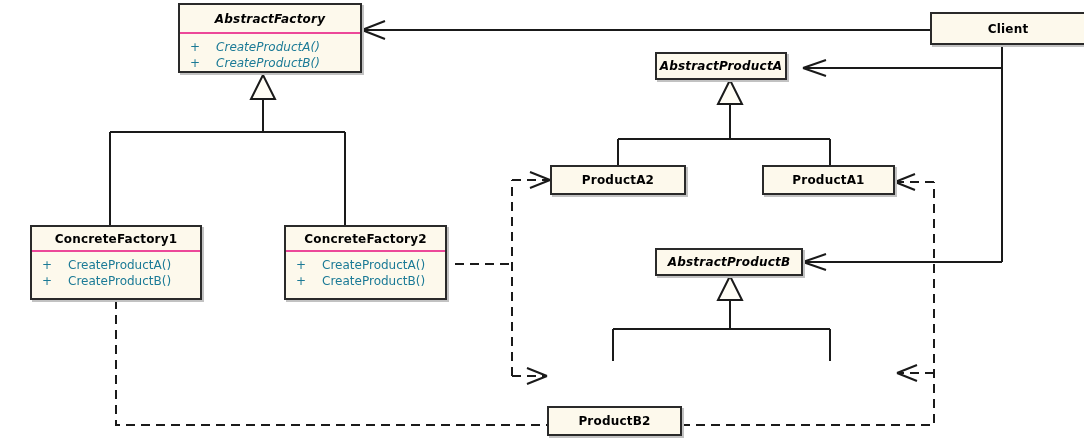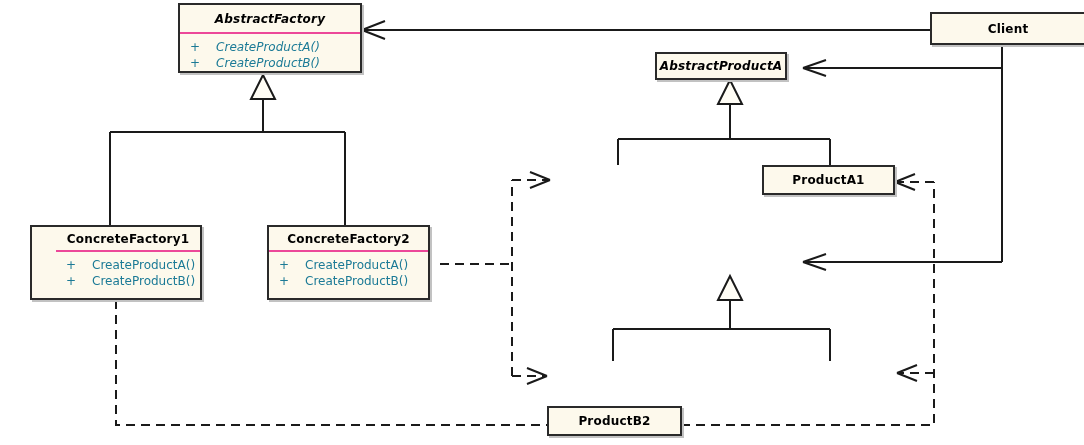--- a/index.html
+++ b/index.html
@@ -86,46 +86,52 @@
   </div>
 
   <div class="clsbox single" style="left:930px;top:12px;width:156px;height:33px;">
     <div class="hdr">Client</div>
   </div>
 
   <div class="clsbox abstract single" style="left:655px;top:52px;width:132px;height:28px;">
     <div class="hdr">AbstractProductA</div>
   </div>
 
+  <div class="clsbox single" style="left:550px;top:165px;width:136px;height:30px;">
+    <div class="hdr">ProductA2</div>
+  </div>
 
   <div class="clsbox single" style="left:762px;top:165px;width:133px;height:30px;">
     <div class="hdr">ProductA1</div>
   </div>
 
+  <div class="clsbox abstract single" style="left:655px;top:248px;width:148px;height:28px;">
+    <div class="hdr">AbstractProductB</div>
+  </div>
 
   <div class="clsbox single" style="left:547px;top:361px;width:135px;height:30px;margin-top:45px;">
     <div class="hdr">ProductB2</div>
   </div>
 
 
-  <div class="clsbox two" style="left:30px;top:225px;width:172px;height:75px;padding-left:24px;">
+  <div class="clsbox two" style="left:30px;top:225px;width:172px;height:75px;">
     <div class="hdr" style="height:23px;">ConcreteFactory1</div>
     <div class="methods">
       <div class="method">
         <span>+</span>
         <span>CreateProductA()</span>
       </div>
       <div class="method">
         <span>+</span>
         <span>CreateProductB()</span>
       </div>
     </div>
   </div>
 
-  <div class="clsbox two" style="left:267px;top:225px;width:163px;height:75px;">
+  <div class="clsbox two" style="left:284px;top:225px;width:163px;height:75px;">
     <div class="hdr" style="height:23px;">ConcreteFactory2</div>
     <div class="methods">
       <div class="method">
         <span>+</span>
         <span>CreateProductA()</span>
       </div>
       <div class="method">
         <span>+</span>
         <span>CreateProductB()</span>
       </div>

